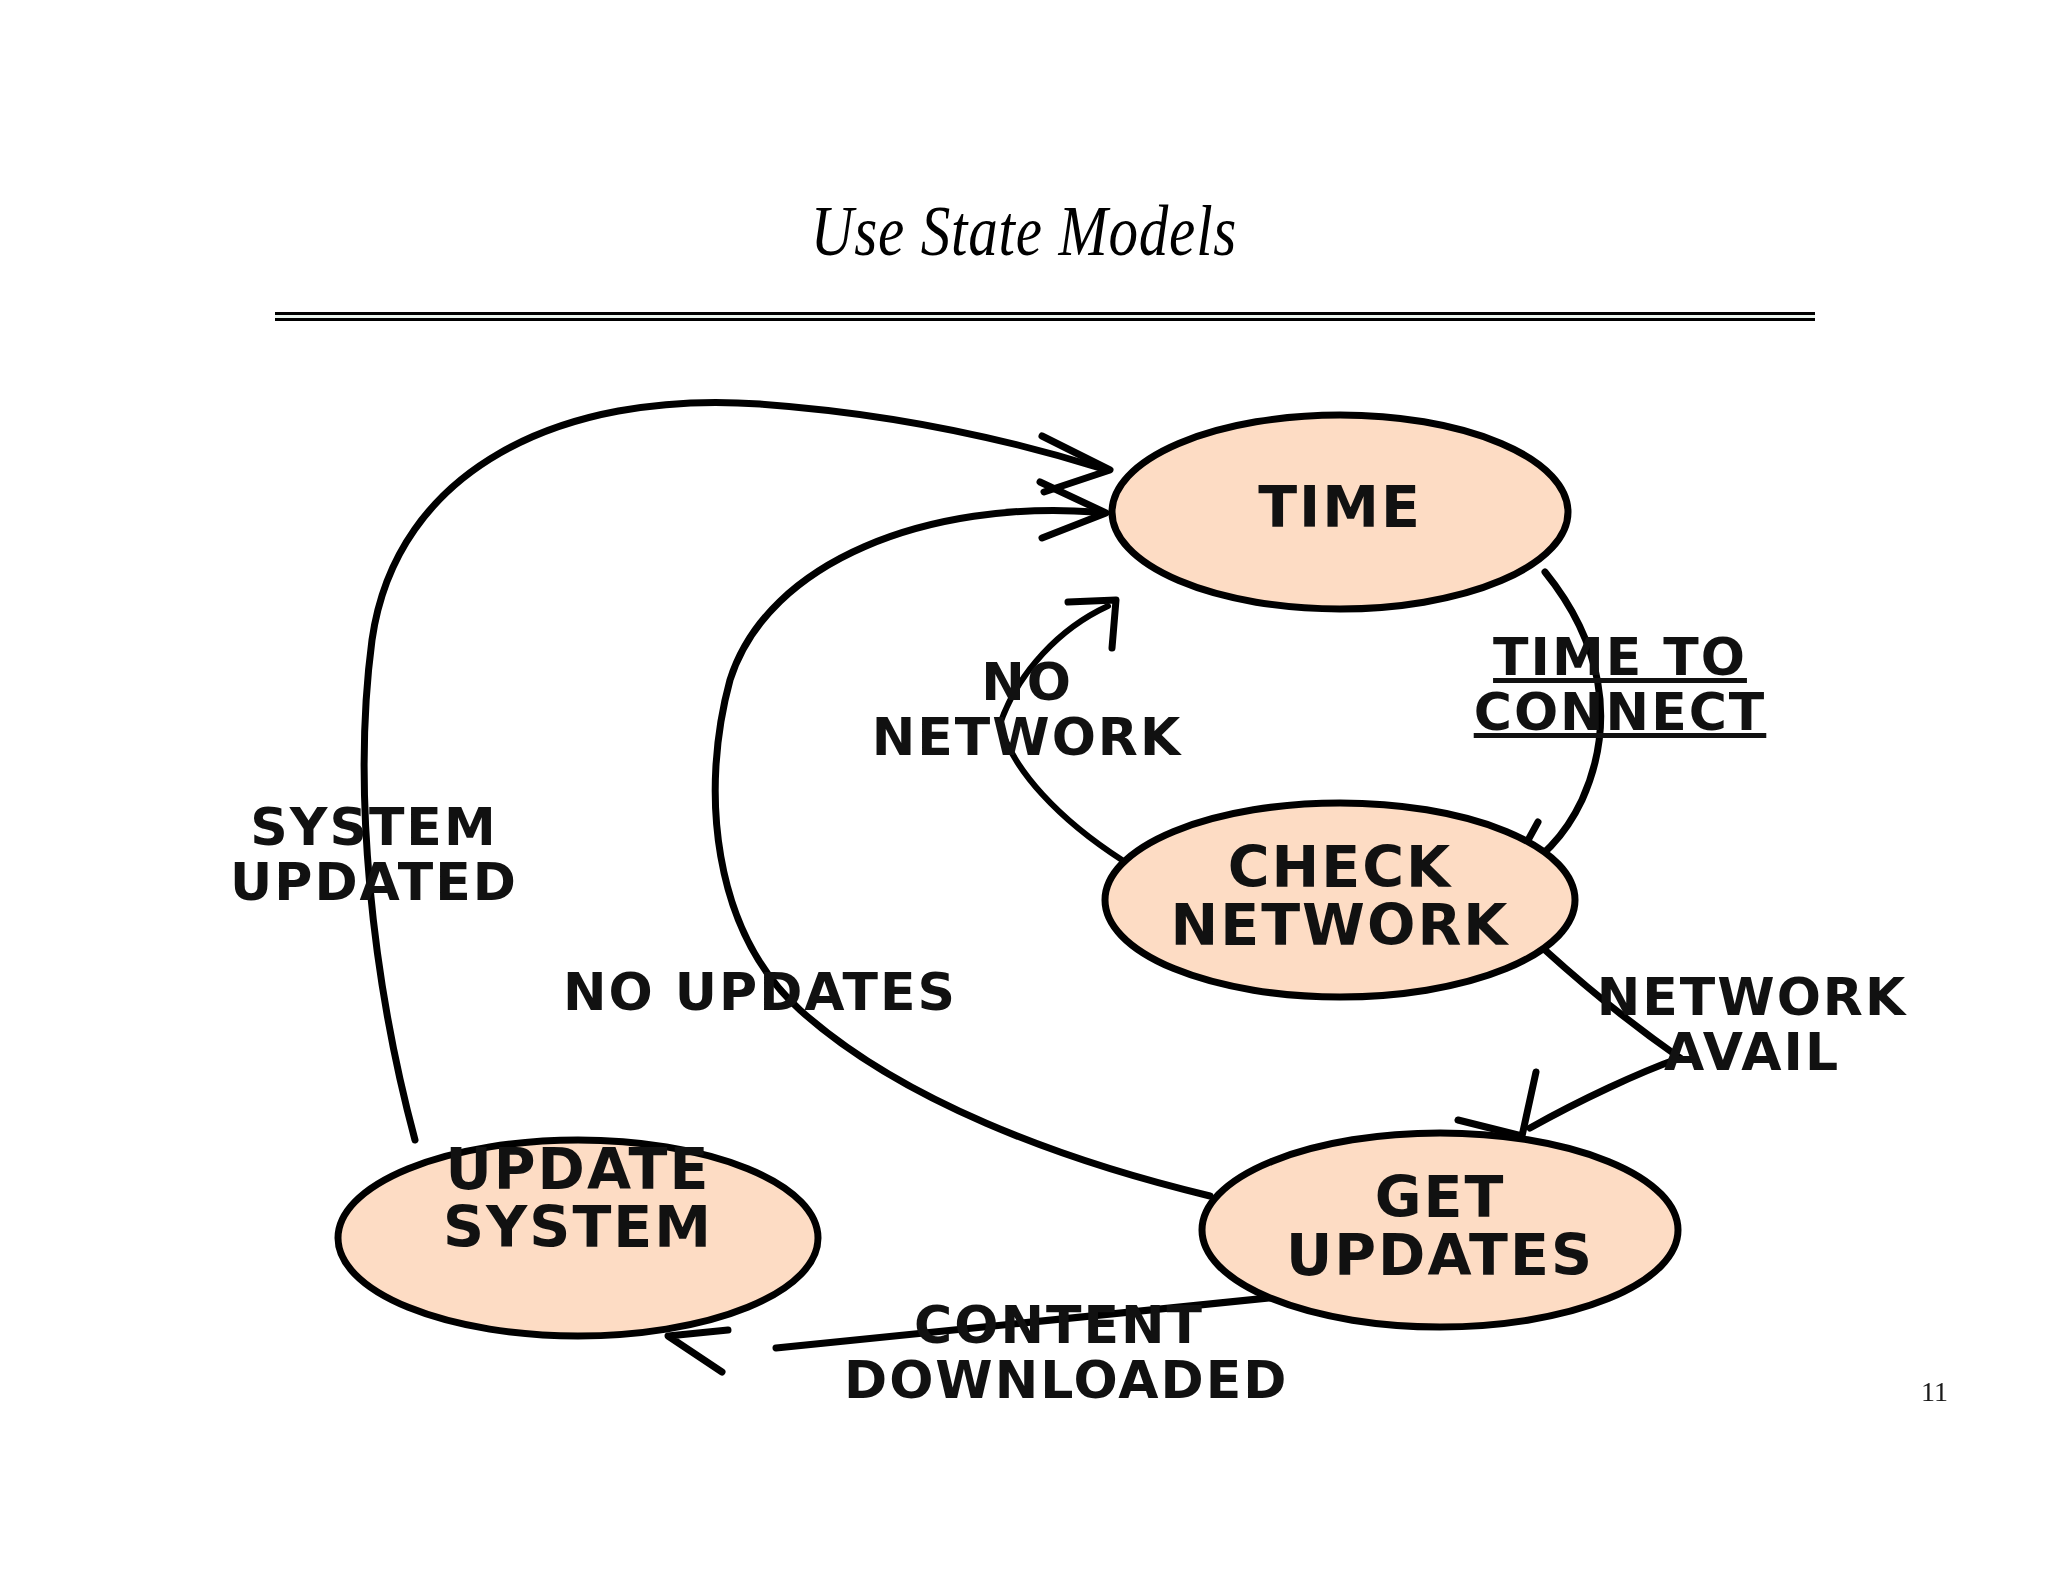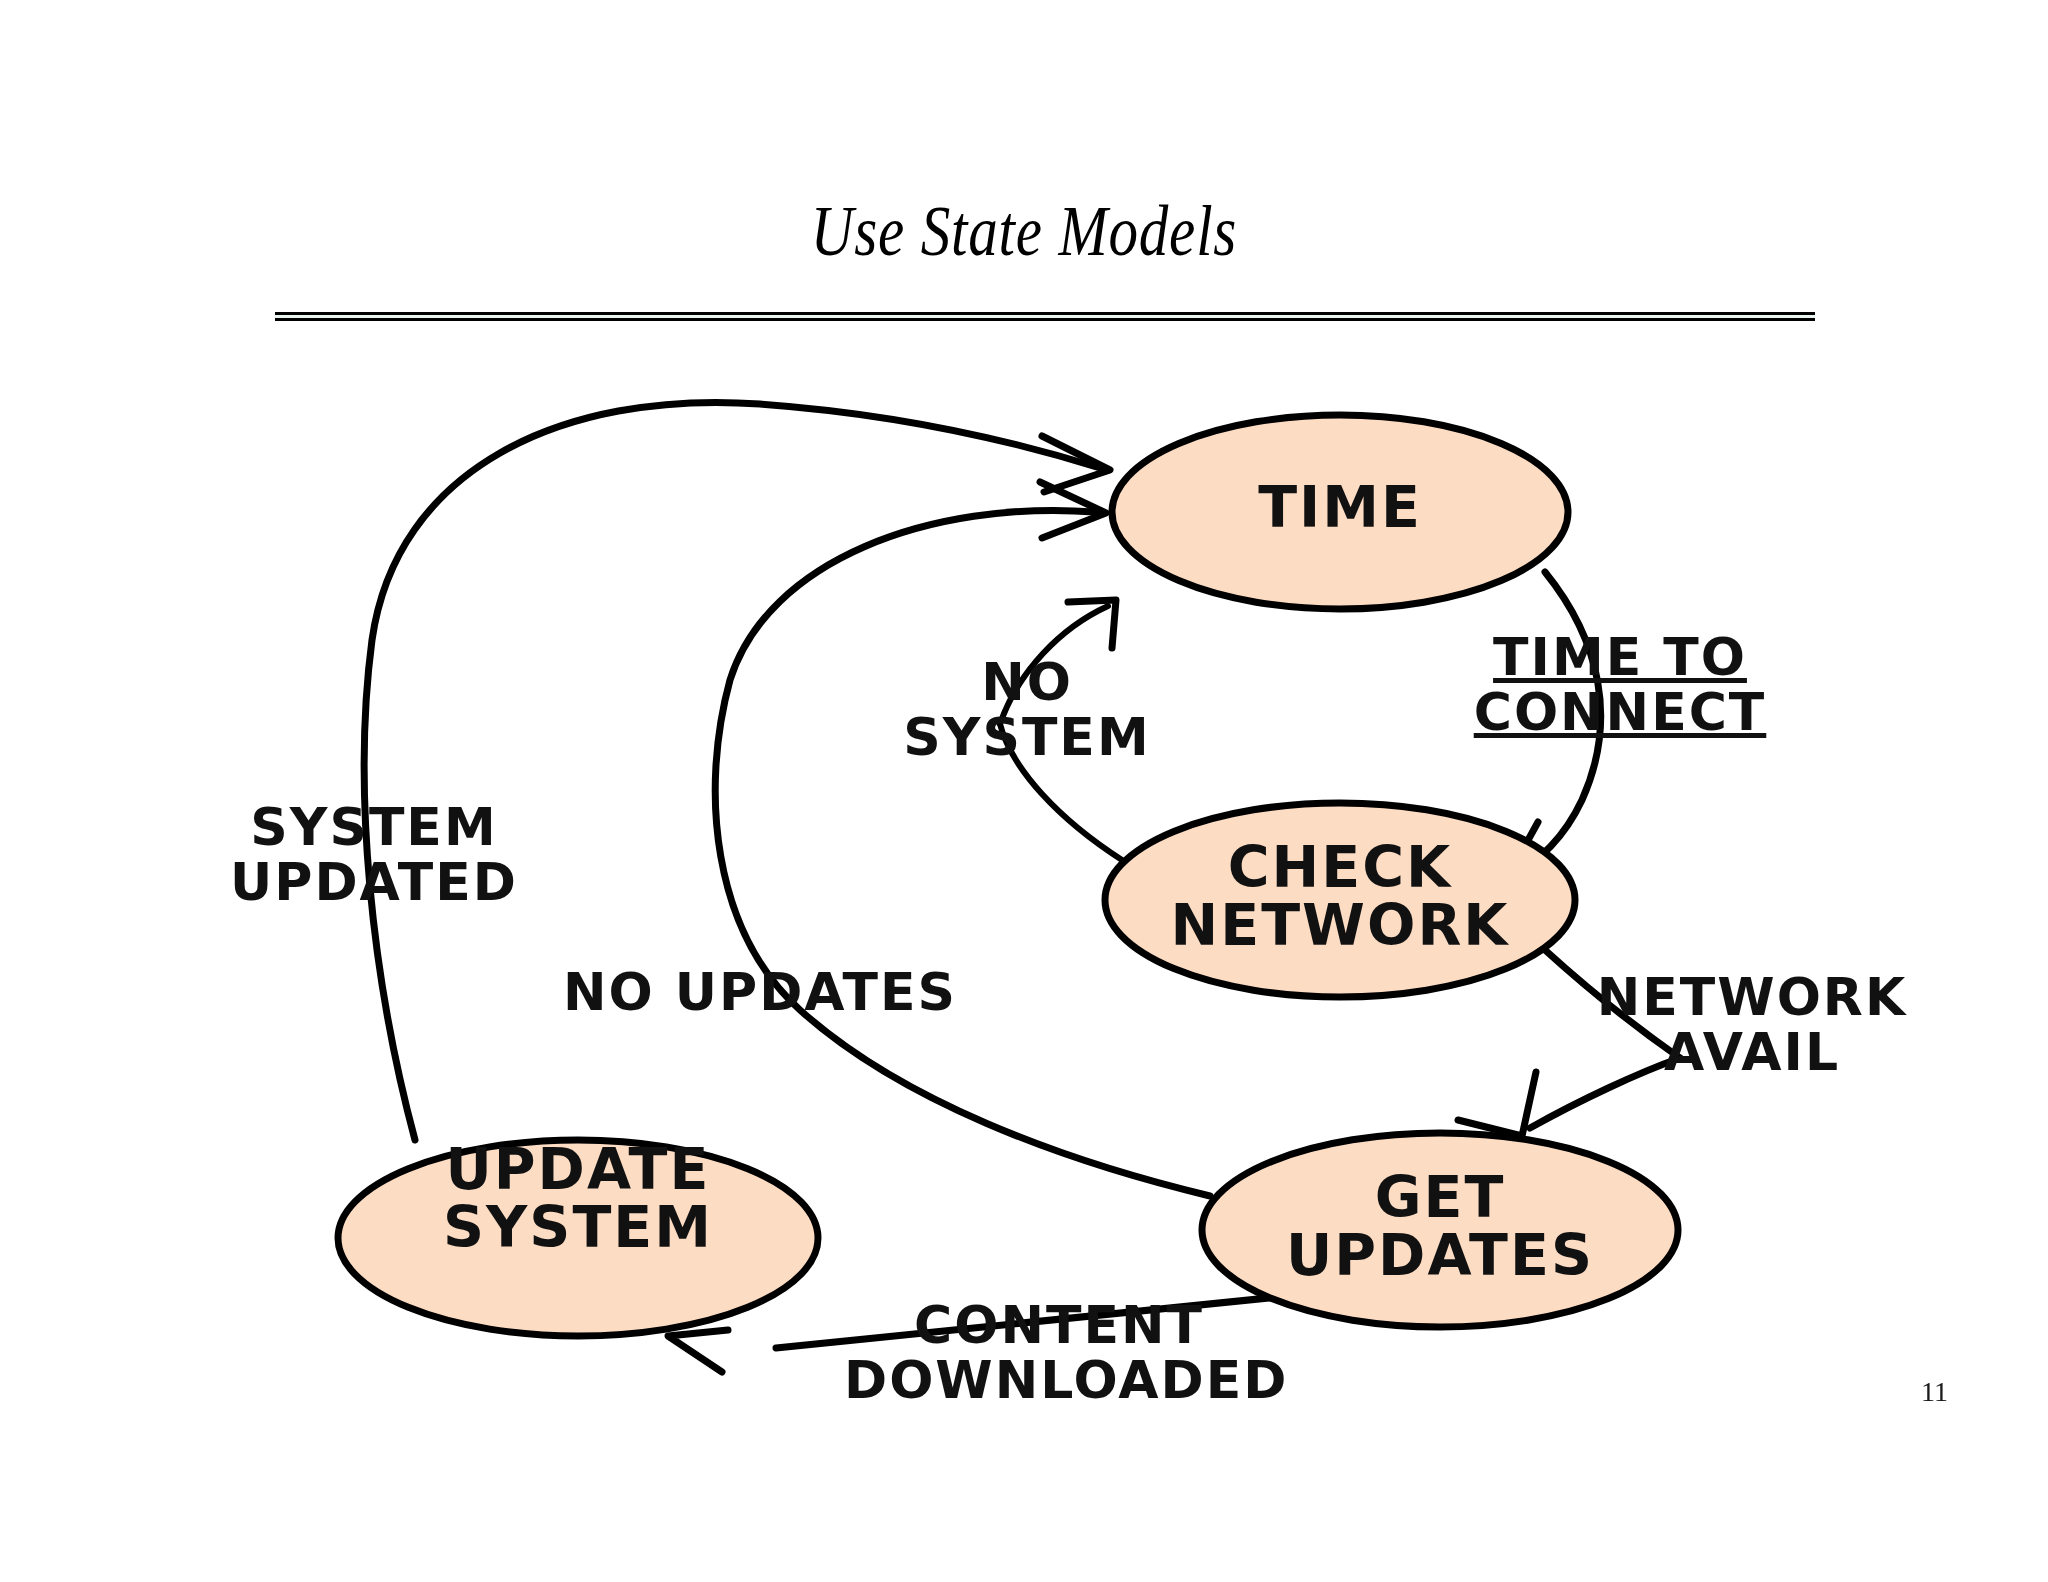--- a/index.html
+++ b/index.html
@@ -194,21 +194,21 @@
   <div class="node-label big" style="left:1198px; top:1168px; width:484px;">GET
 UPDATES</div>
 
   <div class="node-label big" style="left:336px; top:1140px; width:484px;">UPDATE
 SYSTEM</div>
 
   <div class="edge-label" style="left:1420px; top:630px; width:400px;text-decoration:underline;">TIME TO
 CONNECT</div>
 
   <div class="edge-label" style="left:862px; top:655px; width:330px;">NO
-SYSTEM</div>
+NETWORK</div>
 
   <div class="edge-label" style="left:1552px; top:970px; width:400px;">NETWORK
 AVAIL</div>
 
   <div class="edge-label" style="left:550px; top:965px; width:420px;">NO UPDATES</div>
 
   <div class="edge-label" style="left:204px; top:800px; width:340px;">SYSTEM
 UPDATED</div>
 
   <div class="edge-label" style="left:820px; top:1298px; width:430px;margin-left:24px;">CONTENT

